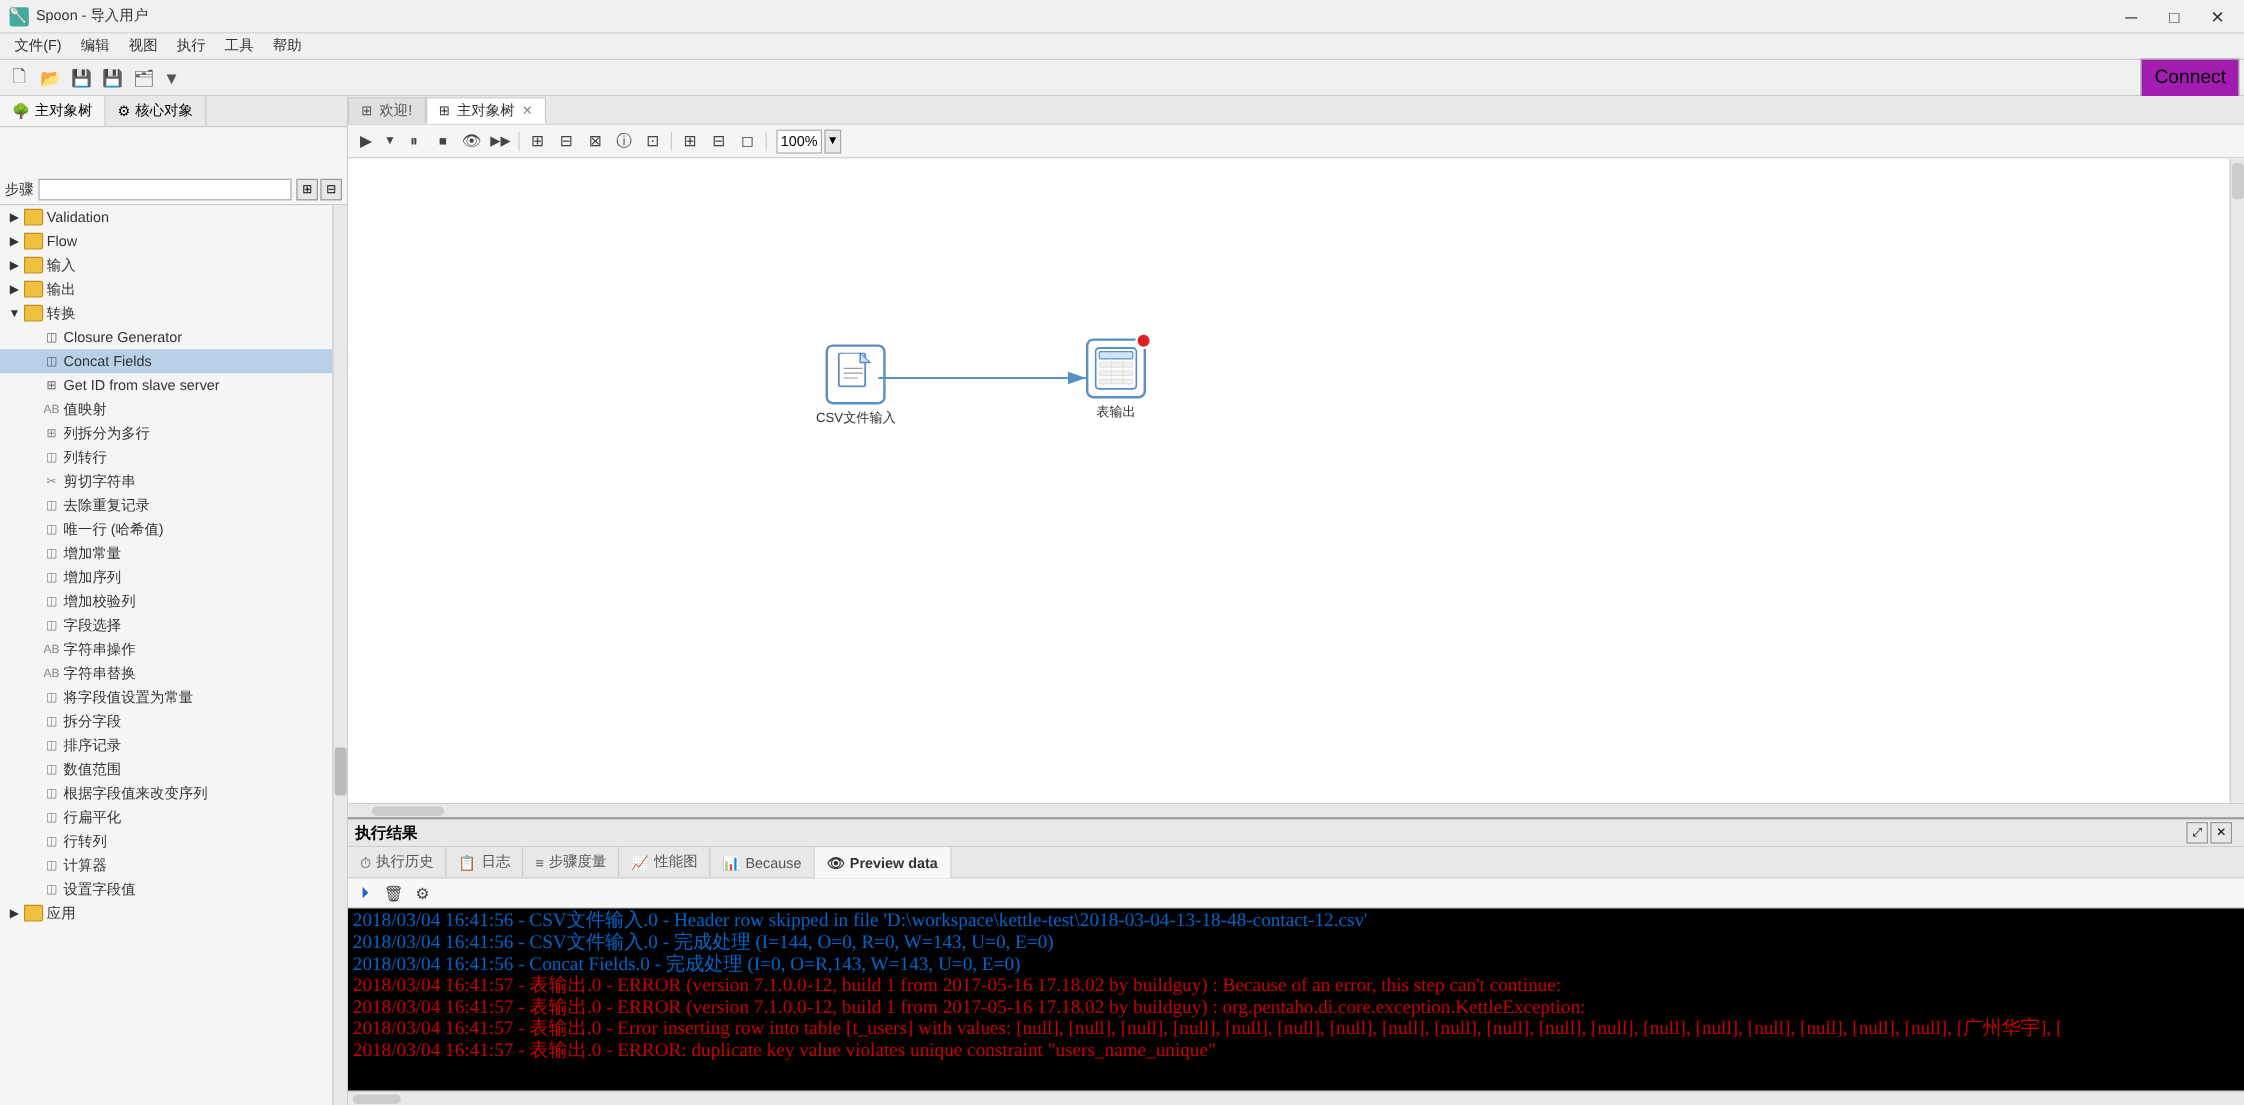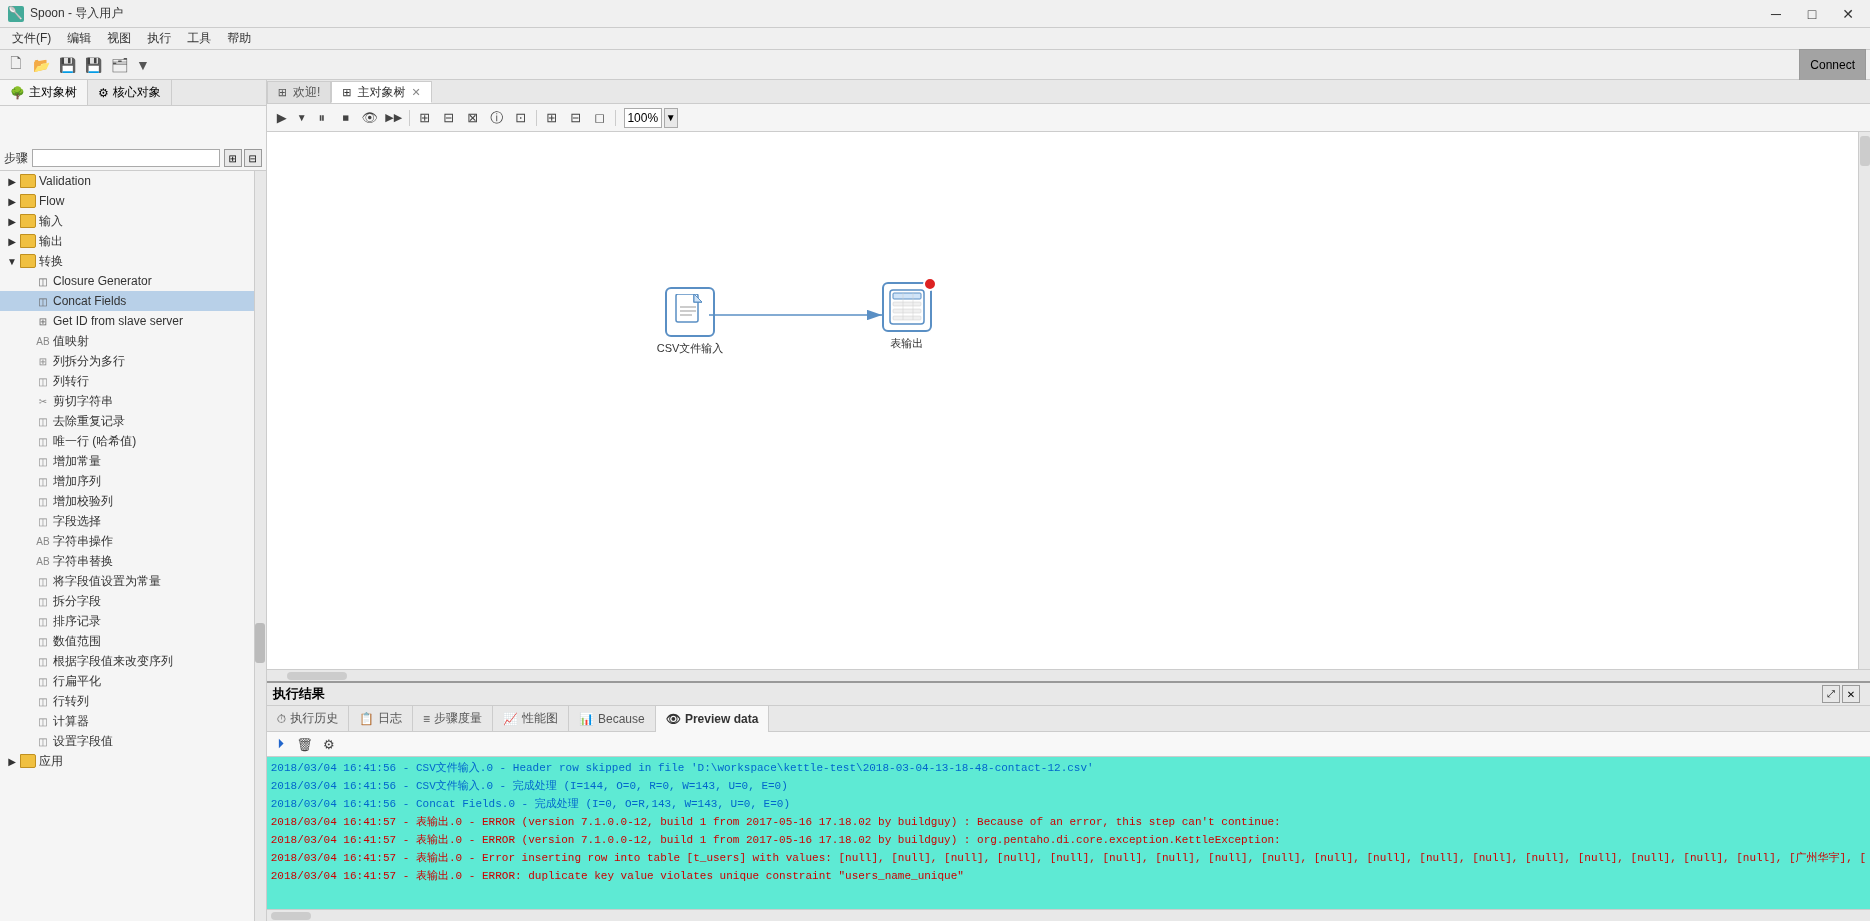--- a/index.html
+++ b/index.html
@@ -298,23 +298,23 @@
       cursor: pointer;
       display: flex; align-items: center; justify-content: center;
       font-size: 13px; color: #444;
     }
 
     .log-area {
       flex: 1;
       overflow-y: auto;
       overflow-x: hidden;
       padding: 2px 4px;
-      background: #5eead4;
-      font-size: 11px;
-      font-family: Liberation Mono, monospace;
+      background: #000000;
+      font-size: 16px;
+      font-family: Liberation Serif, serif;
     }
     .log-line {
       line-height: 18px;
       white-space: nowrap;
     }
     .log-blue { color: #0066cc; }
     .log-red { color: #cc0000; }
 
     
     .bottom-expand {
@@ -337,24 +337,24 @@
     .tree-container::-webkit-scrollbar-track { background: #f0f0f0; }
     .tree-container::-webkit-scrollbar-thumb { background: #ccc; border-radius: 2px; }
 
     .log-area::-webkit-scrollbar { width: 12px; }
     .log-area::-webkit-scrollbar-track { background: #f0f0f0; }
     .log-area::-webkit-scrollbar-thumb { background: #ccc; border-radius: 2px; }
 
     .connect-btn {
       margin-left: auto;
       padding: 2px 10px;
-      background: #a3a3a3;
+      background: #a21caf;
       border: 1px solid #999;
       cursor: pointer;
-      font-size: 12px;
+      font-size: 16px;
       height: 32px;
     }
   </style>
 </head>
 <body>
 
 <div class="titlebar">
   <span class="titlebar-icon">🥄</span>
   <span class="titlebar-title">Spoon - 导入用户</span>
   <div class="titlebar-controls">

